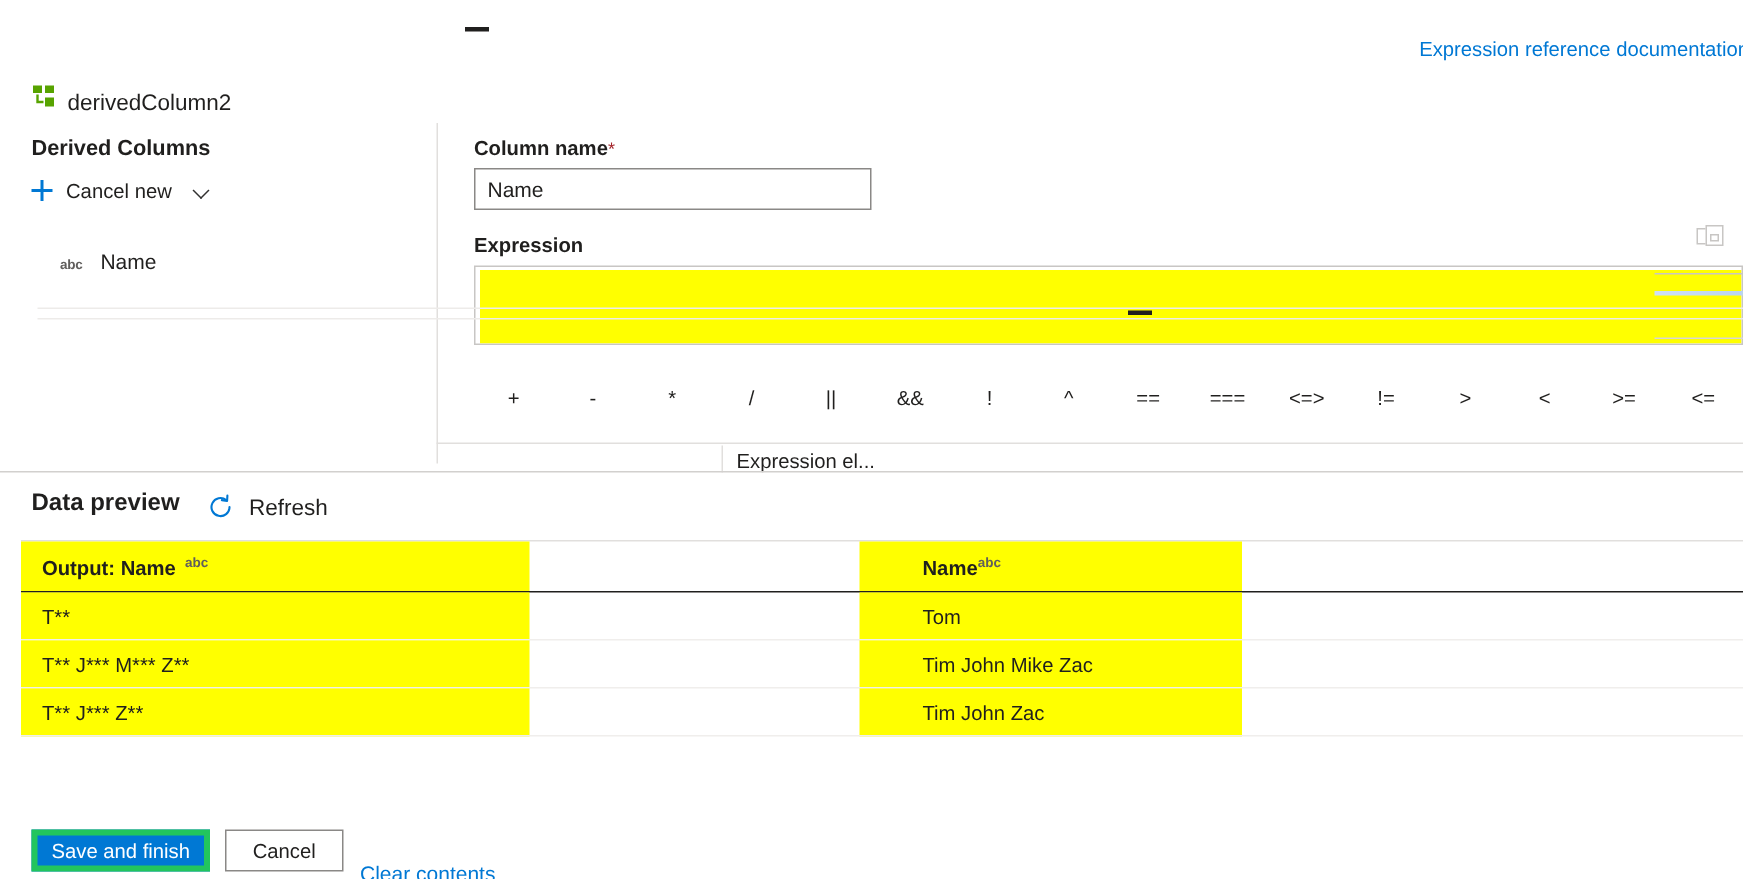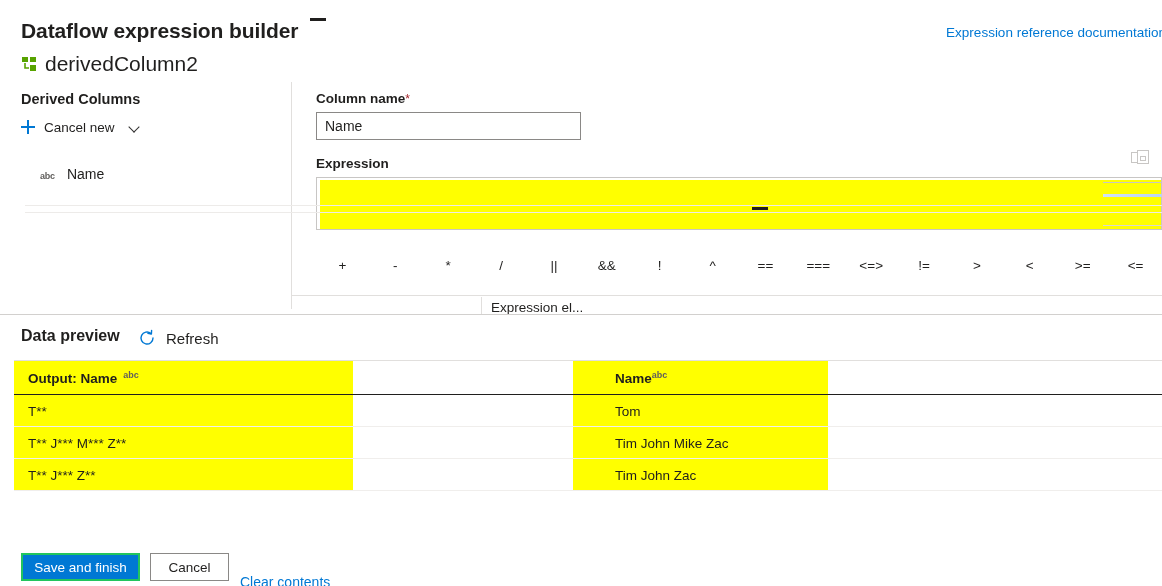--- a/index.html
+++ b/index.html
@@ -21,21 +21,21 @@
   }
   .doc-link {
     position: absolute; right: -4px; top: 25px;
     font-size: 13.5px; color: #0078d4; cursor: pointer;
     white-space: nowrap;
   }
   .stream-row {
     position: absolute; left: 21px; top: 52px;
     display: flex; align-items: center; gap: 7px;
   }
-  .stream-name { font-size: 21px; color: #201f1e; }
+  .stream-name { font-size: 15px; color: #201f1e; margin-top: 8px; }
   .derived-icon { width: 17px; height: 17px; position: relative; display: block; }
 
   
   .left-pane { position: absolute; left: 0; top: 82px; width: 291px; height: 227px; }
   .vdivider {
     position: absolute; left: 291px; top: 82px;
     width: 1px; height: 227px; background: #e1dfdd;
   }
   .sec-title {
     position: absolute; left: 21px; top: 9px;
@@ -220,41 +220,40 @@
   .hdr-abc.tight { margin-left: 0px; }
 
   
   .footer-sep {
     position: absolute; left: 0; top: 540px; width: 1162px; height: 1px;
     background: #ffffff;
   }
   .footer { position: absolute; left: 0; top: 551px; width: 1162px; height: 35px; }
   .btn-primary {
     position: absolute; left: 21px; top: 2px; width: 119px; height: 28px;
-    background: #0078d4; color: #ffffff; border: 2px solid #22c55e;
+    background: #0078d4; color: #ffffff; border: 4px solid #22c55e;
     font-family: "Liberation Sans", sans-serif; font-size: 13.5px;
     cursor: pointer; padding: 0;
   }
   .btn-default {
     position: absolute; left: 150px; top: 2px; width: 79px; height: 28px;
     background: #ffffff; color: #201f1e; border: 1px solid #8a8886;
     font-family: "Liberation Sans", sans-serif; font-size: 13.5px;
     cursor: pointer; padding: 0;
   }
   .btn-link {
     position: absolute; left: 240px; top: 6px;
     font-size: 14px; color: #0078d4; cursor: pointer; margin-top: 17px;
   }
 </style>
 </head>
 <body>
 
 <div id="app">
 
-  <div class="page-title">Dataflow expression builder</div>
 
   <div class="doc-link">
     <span>Expression reference documentation</span>
   </div>
 
   <div class="stream-row">
     <span class="derived-icon">
       <svg width="17" height="17" viewBox="0 0 17 17">
         <rect x="1" y="1" width="6" height="5" fill="#57a300"></rect>
         <rect x="9" y="1" width="6" height="5" fill="#57a300"></rect>

